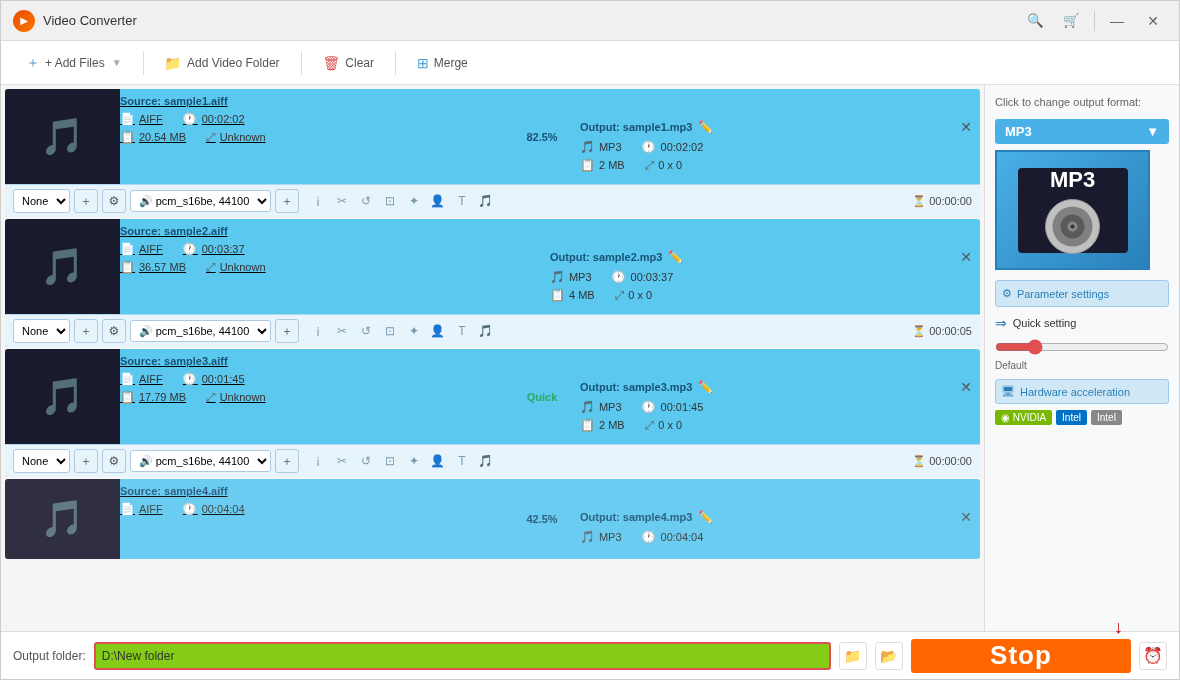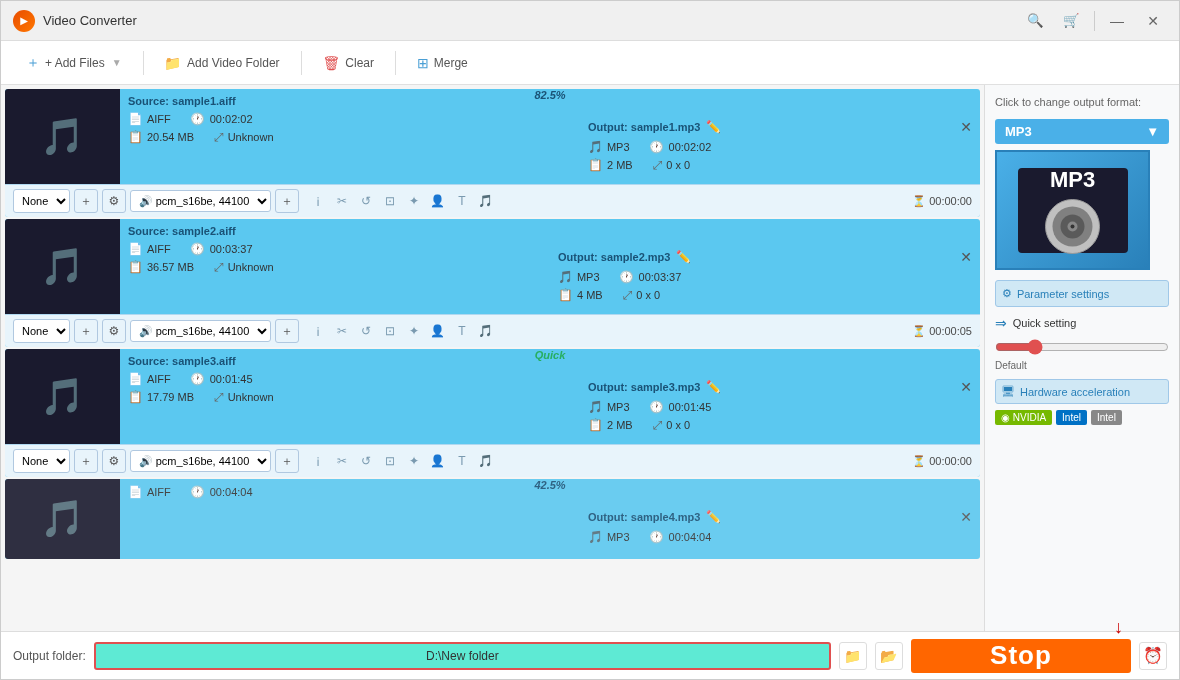--- a/index.html
+++ b/index.html
@@ -26,26 +26,26 @@
     .main { display: flex; flex: 1; overflow: hidden; }
 
     
     .file-list { flex: 1; overflow-y: auto; background: #f5f5f5; padding: 4px; }
 
     
     .file-item { background: #5bc8f0; margin-bottom: 2px; border-radius: 3px; overflow: hidden; }
     .file-item-row { display: flex; align-items: stretch; min-height: 95px; }
     .file-thumb { width: 115px; min-height: 95px; background: #1a1a2e; display: flex; align-items: center; justify-content: center; flex-shrink: 0; }
     .music-note { font-size: 36px; color: #888; }
-    .file-info { flex: 1; padding: 6px 8px; }
+    .file-info { flex: 1; padding: 6px 0; text-decoration: underline; }
     .file-source { color: #1a5276; font-size: 11px; font-weight: bold; margin-bottom: 5px; }
     .file-meta { display: flex; gap: 20px; flex-wrap: wrap; }
     .meta-item { display: flex; align-items: center; gap: 4px; color: #333; font-size: 11px; }
     .meta-icon { color: #666; font-size: 12px; }
-    .file-progress { width: 60px; display: flex; align-items: flex-start; justify-content: center; font-size: 11px; color: white; font-weight: bold; font-style: italic; }
+    .file-progress { width: 60px; display: flex; align-items: center; justify-content: center; font-size: 11px; color: white; font-weight: bold; }
     .file-output { flex: 1; padding: 6px 8px; margin-top: 24px; }
     .file-output-header { display: flex; align-items: center; gap: 6px; margin-bottom: 5px; }
     .output-label { color: #1a5276; font-size: 11px; font-weight: bold; }
     .edit-icon { color: #2980b9; cursor: pointer; font-size: 12px; }
     .close-btn { margin-left: auto; background: none; border: none; cursor: pointer; color: #555; font-size: 14px; }
 
     
     .file-toolbar { background: #e8f4fb; padding: 4px 8px; display: flex; align-items: center; gap: 4px; border-top: 1px solid #b0d8f0; }
     .ft-select { height: 24px; border: 1px solid #b0c8e0; border-radius: 3px; background: white; font-size: 11px; padding: 0 4px; cursor: pointer; }
     .ft-btn { width: 24px; height: 24px; background: transparent; border: 1px solid #b0c8e0; border-radius: 3px; cursor: pointer; display: flex; align-items: center; justify-content: center; color: #555; font-size: 12px; }
@@ -375,20 +375,21 @@
           </div>
         </div>
       </div>
 
       <div class="file-item file-item-4" style="height:80px; overflow:hidden;">
         <div class="file-item-row" style="min-height:80px;">
           <div class="file-thumb" style="min-height:80px;">
             <span class="music-note">🎵</span>
           </div>
           <div class="file-info">
+            <div class="file-source">Source: sample4.aiff</div>
             <div class="file-meta">
               <div class="meta-item">
                   <span class="meta-icon">📄</span>
                   <span>AIFF</span>
                 </div>
               <div class="meta-item">
                   <span class="meta-icon">🕐</span>
                   <span>00:04:04</span>
                 </div>
             </div>
@@ -471,21 +472,21 @@
         </div>
         <div class="intel-chip2">
           <span>Intel</span>
         </div>
       </div>
     </div>
   </div>
 
   <div class="bottom-bar">
     <span class="output-label-text">Output folder:</span>
-    <div style="flex:1; position:relative; display:flex; align-items:center; border:2px solid #e05050; border-radius:3px; background:#5eead4; padding:0 6px; height:28px;text-align:center;">
+    <div style="flex:1; position:relative; display:flex; align-items:center; border:2px solid #e05050; border-radius:3px; background:#84cc16; padding:0 6px; height:28px;">
       <span style="font-size:12px; color:#333; flex:1;">D:\New folder</span>
     </div>
     <button class="bottom-icon-btn">📁</button>
     <button class="bottom-icon-btn">📂</button>
 
     <div style="position:relative; display:inline-block;">
       <div style="position:absolute; top:-22px; right:8px; color:#cc0000; font-size:18px; font-weight:bold;">↓</div>
       <button class="stop-btn">Stop</button>
     </div>
 

